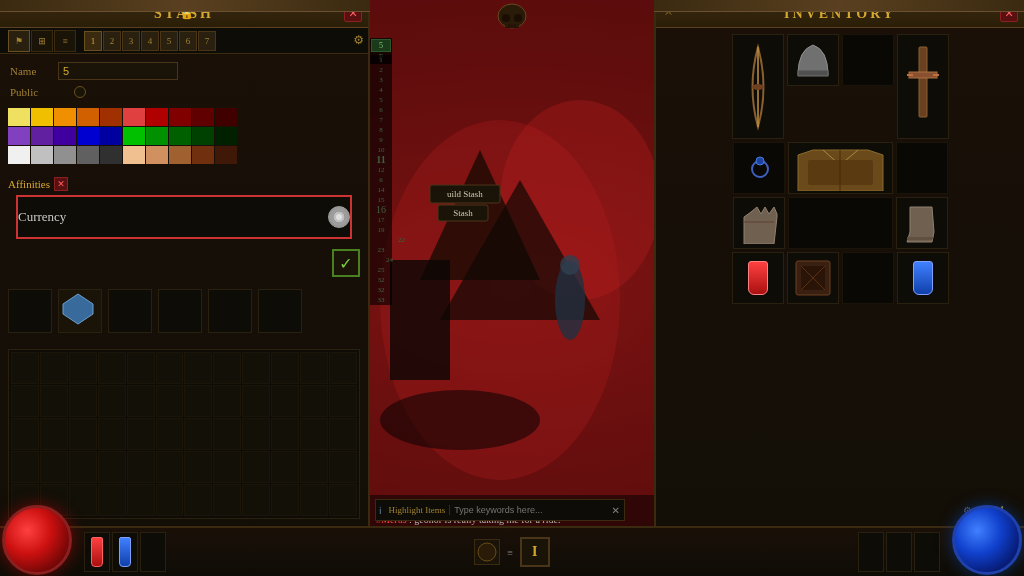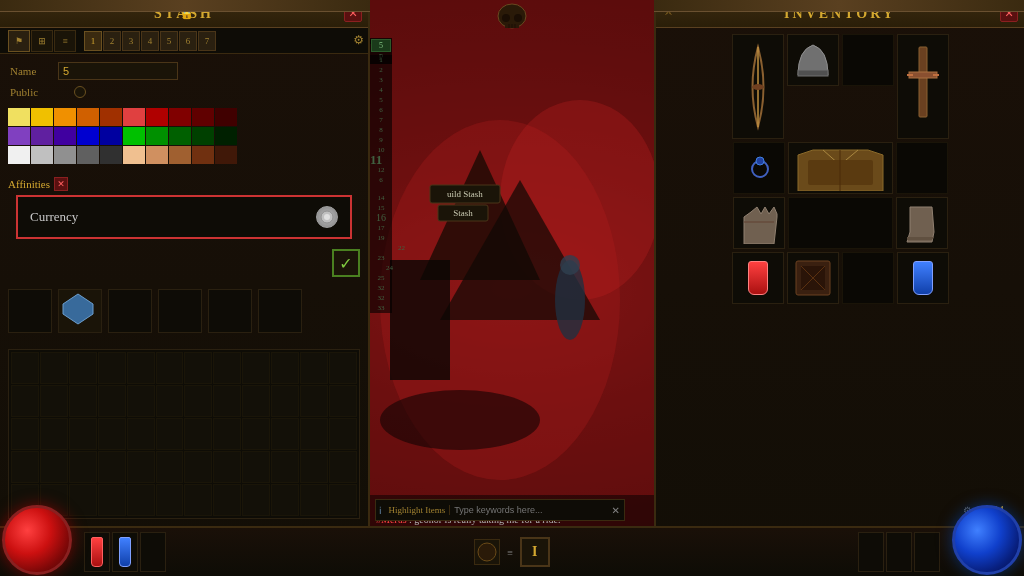--- a/index.html
+++ b/index.html
@@ -183,21 +183,21 @@
       display: flex;
       align-items: center;
       justify-content: center;
       cursor: pointer;
     }
 
     
     .currency-tag-area {
       border: 2px solid #cc3333;
       background: #0e0c06;
-      padding: 6px 12px;
+      padding: 6px 0;
       margin: 0 8px;
       display: flex;
       align-items: center;
       justify-content: space-between;
       min-height: 44px;
       gap: 48px;
     }
 
     .currency-label {
       color: #c8c8c8;
@@ -702,24 +702,24 @@
 <div style="color: rgb(64, 96, 64); font-size: 7px; text-align: center; line-height: 10px;">1</div>
     <div style="color: rgb(64, 96, 64); font-size: 7px; text-align: center; line-height: 10px;">2</div>
     <div style="color: rgb(64, 96, 64); font-size: 7px; text-align: center; line-height: 10px;">3</div>
     <div style="color: rgb(64, 96, 64); font-size: 7px; text-align: center; line-height: 10px;">4</div>
     <div style="color: rgb(64, 96, 64); font-size: 7px; text-align: center; line-height: 10px;">5</div>
     <div style="color: rgb(64, 96, 64); font-size: 7px; text-align: center; line-height: 10px;">6</div>
     <div style="color: rgb(64, 96, 64); font-size: 7px; text-align: center; line-height: 10px;">7</div>
     <div style="color: rgb(64, 96, 64); font-size: 7px; text-align: center; line-height: 10px;">8</div>
     <div style="color: rgb(64, 96, 64); font-size: 7px; text-align: center; line-height: 10px;">9</div>
     <div style="color: rgb(64, 96, 64); font-size: 7px; text-align: center; line-height: 10px;">10</div>
-    <div style="color: rgb(64, 96, 64); font-size: 13px; line-height: 10px; font-weight: bold;">11</div>
+    <div style="color: rgb(64, 96, 64); font-size: 10px; text-align: center; line-height: 10px; font-weight: bold;">11</div>
     <div style="color: rgb(64, 96, 64); font-size: 7px; text-align: center; line-height: 10px;">12</div>
     <div style="color: rgb(64, 96, 64); font-size: 7px; text-align: center; line-height: 10px;">6</div>
-    <div style="color: rgb(64, 96, 64); font-size: 7px; text-align: center; line-height: 10px; margin-top: 8px;">14</div>
+    <div style="color: rgb(64, 96, 64); font-size: 7px; text-align: center; line-height: 10px;">14</div>
     <div style="color: rgb(64, 96, 64); font-size: 7px; text-align: center; line-height: 10px;">15</div>
     <div style="color: rgb(64, 96, 64); font-size: 10px; text-align: center; line-height: 10px;">16</div>
     <div style="color: rgb(64, 96, 64); font-size: 7px; text-align: center; line-height: 10px;">17</div>
     <div style="color: rgb(64, 96, 64); font-size: 7px; text-align: center; line-height: 10px;">19</div>
     <div style="color: rgb(64, 96, 64); font-size: 7px; text-align: center; line-height: 10px; padding-left: 28px;">22</div>
     <div style="color: rgb(64, 96, 64); font-size: 7px; text-align: center; line-height: 10px;">23</div>
     <div style="color: rgb(64, 96, 64); font-size: 7px; text-align: center; line-height: 10px; padding-left: 16px;">24</div>
     <div style="color: rgb(64, 96, 64); font-size: 7px; text-align: center; line-height: 10px;">25</div>
     <div style="color: rgb(64, 96, 64); font-size: 7px; text-align: center; line-height: 10px;">32</div>
     <div style="color: rgb(64, 96, 64); font-size: 7px; text-align: center; line-height: 10px;">32</div>

